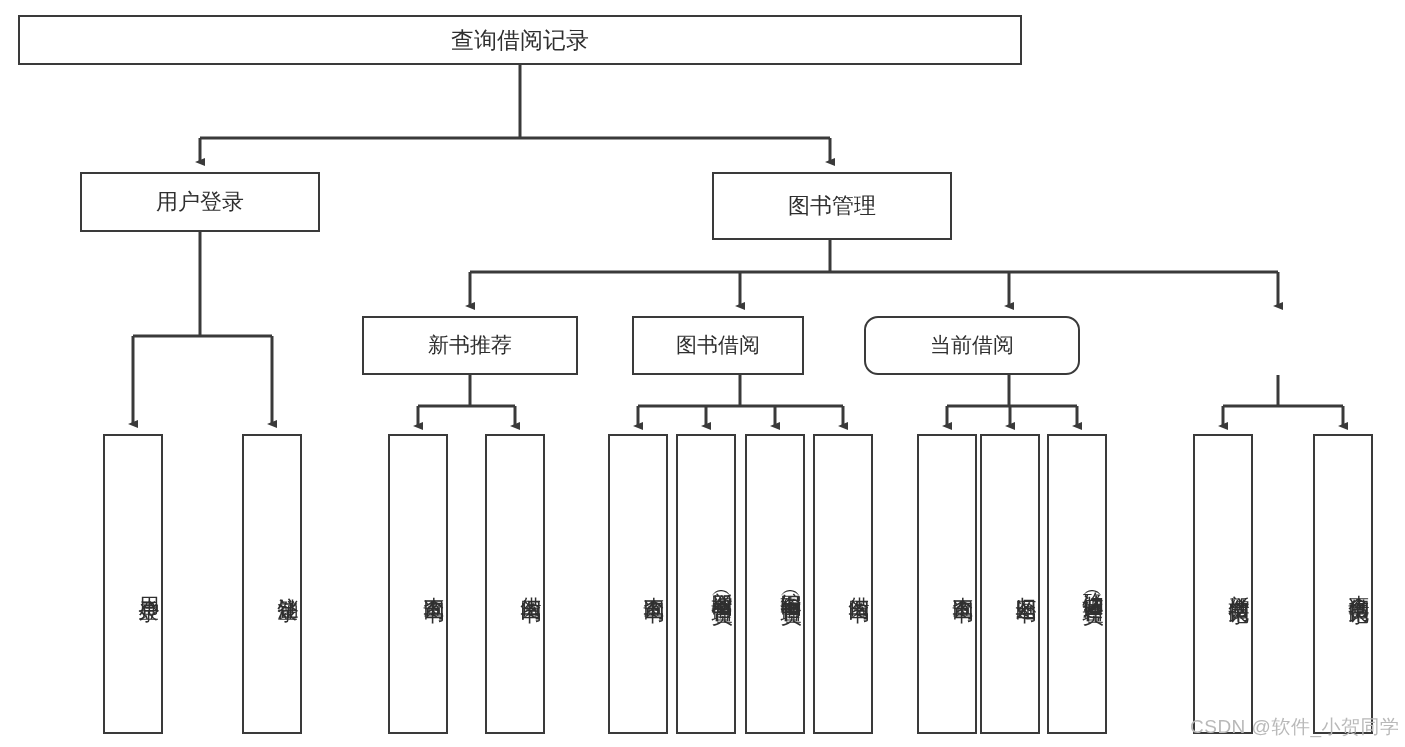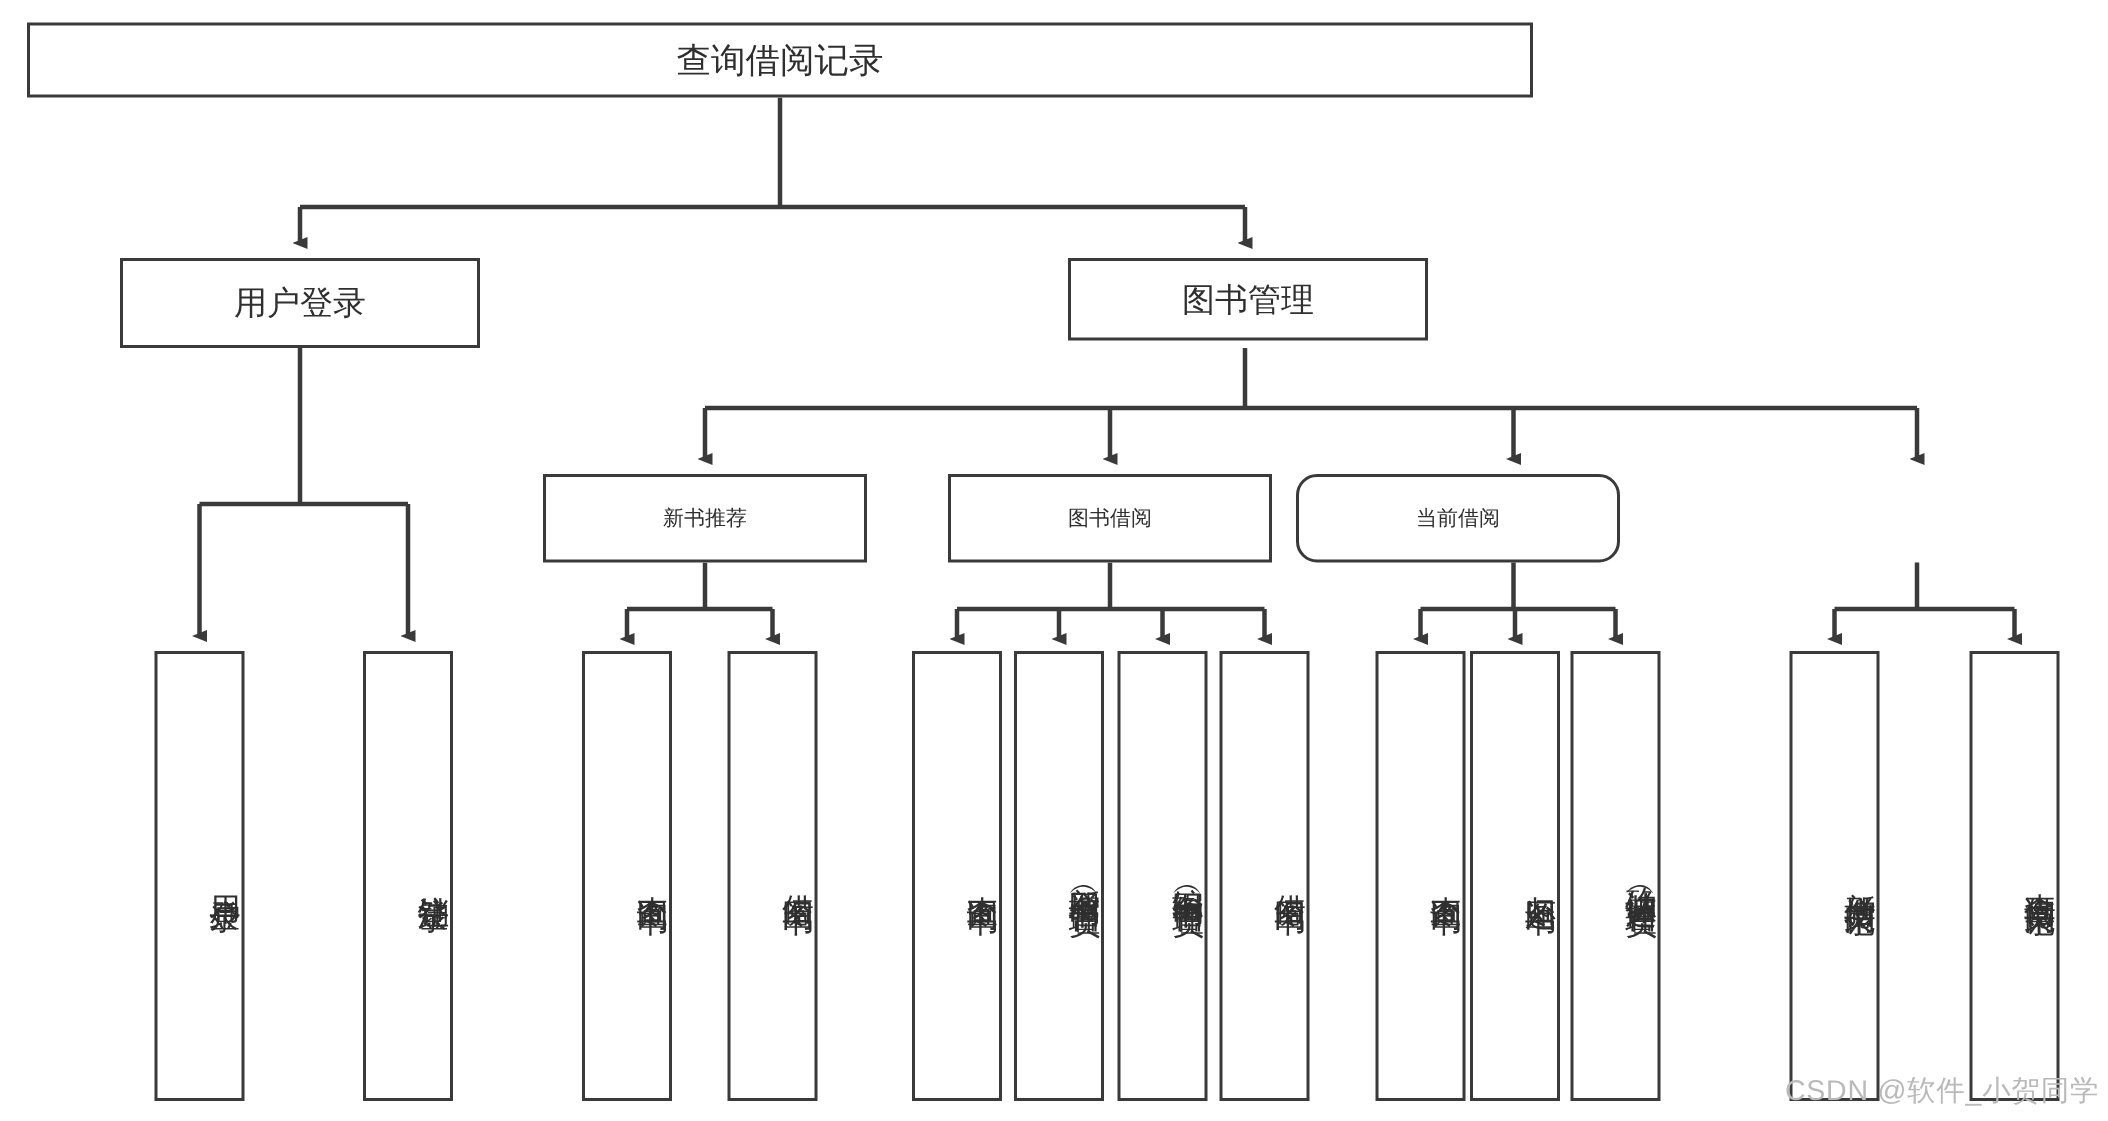--- a/index.html
+++ b/index.html
@@ -29,21 +29,21 @@
     border:2px solid #3a3a3a;
     display:flex;
     align-items:center;
     justify-content:center;
     text-align:center;
     color:#2f2f2f;
     line-height:1.15;
   }
   .node.root{ font-size:23px; }
   .node.lvl2{ font-size:22px; }
-  .node.lvl3{ font-size:14px; }
+  .node.lvl3{ font-size:21px; }
   .node.leaf{
     font-size:21px;
     writing-mode:vertical-rl;
     text-orientation:upright;
     letter-spacing:2px;
     padding:8px 0;
     align-items:flex-start;
     justify-content:center;
   }
   .node.leaf .txt{
@@ -115,28 +115,28 @@
     </g>
   </svg>
 
   <div class="node root" style="left:18px;top:15px;width:1004px;height:50px;">
     <span>查询借阅记录</span>
   </div>
 
   <div class="node lvl2" style="left:80px;top:172px;width:240px;height:60px;">
     <span>用户登录</span>
   </div>
-  <div class="node lvl2" style="left:712px;top:172px;width:240px;height:55px;">
+  <div class="node lvl2" style="left:712px;top:172px;width:240px;height:68px;">
     <span>图书管理</span>
   </div>
 
   <div class="node lvl3" style="left:362px;top:316px;width:216px;height:59px;">
     <span>新书推荐</span>
   </div>
-  <div class="node lvl3" style="left:632px;top:316px;width:216px;height:59px;">
+  <div class="node lvl3" style="left:632px;top:316px;width:172px;height:59px;">
     <span>图书借阅</span>
   </div>
   <div class="node lvl3" style="left:864px;top:316px;width:216px;height:59px;border-radius:14px;">
     <span>当前借阅</span>
   </div>
 
   <div class="node leaf" style="left:103px;top:434px;width:60px;height:300px;">
     <span class="txt">用户登录</span>
   </div>
   <div class="node leaf" style="left:242px;top:434px;width:60px;height:300px;">

